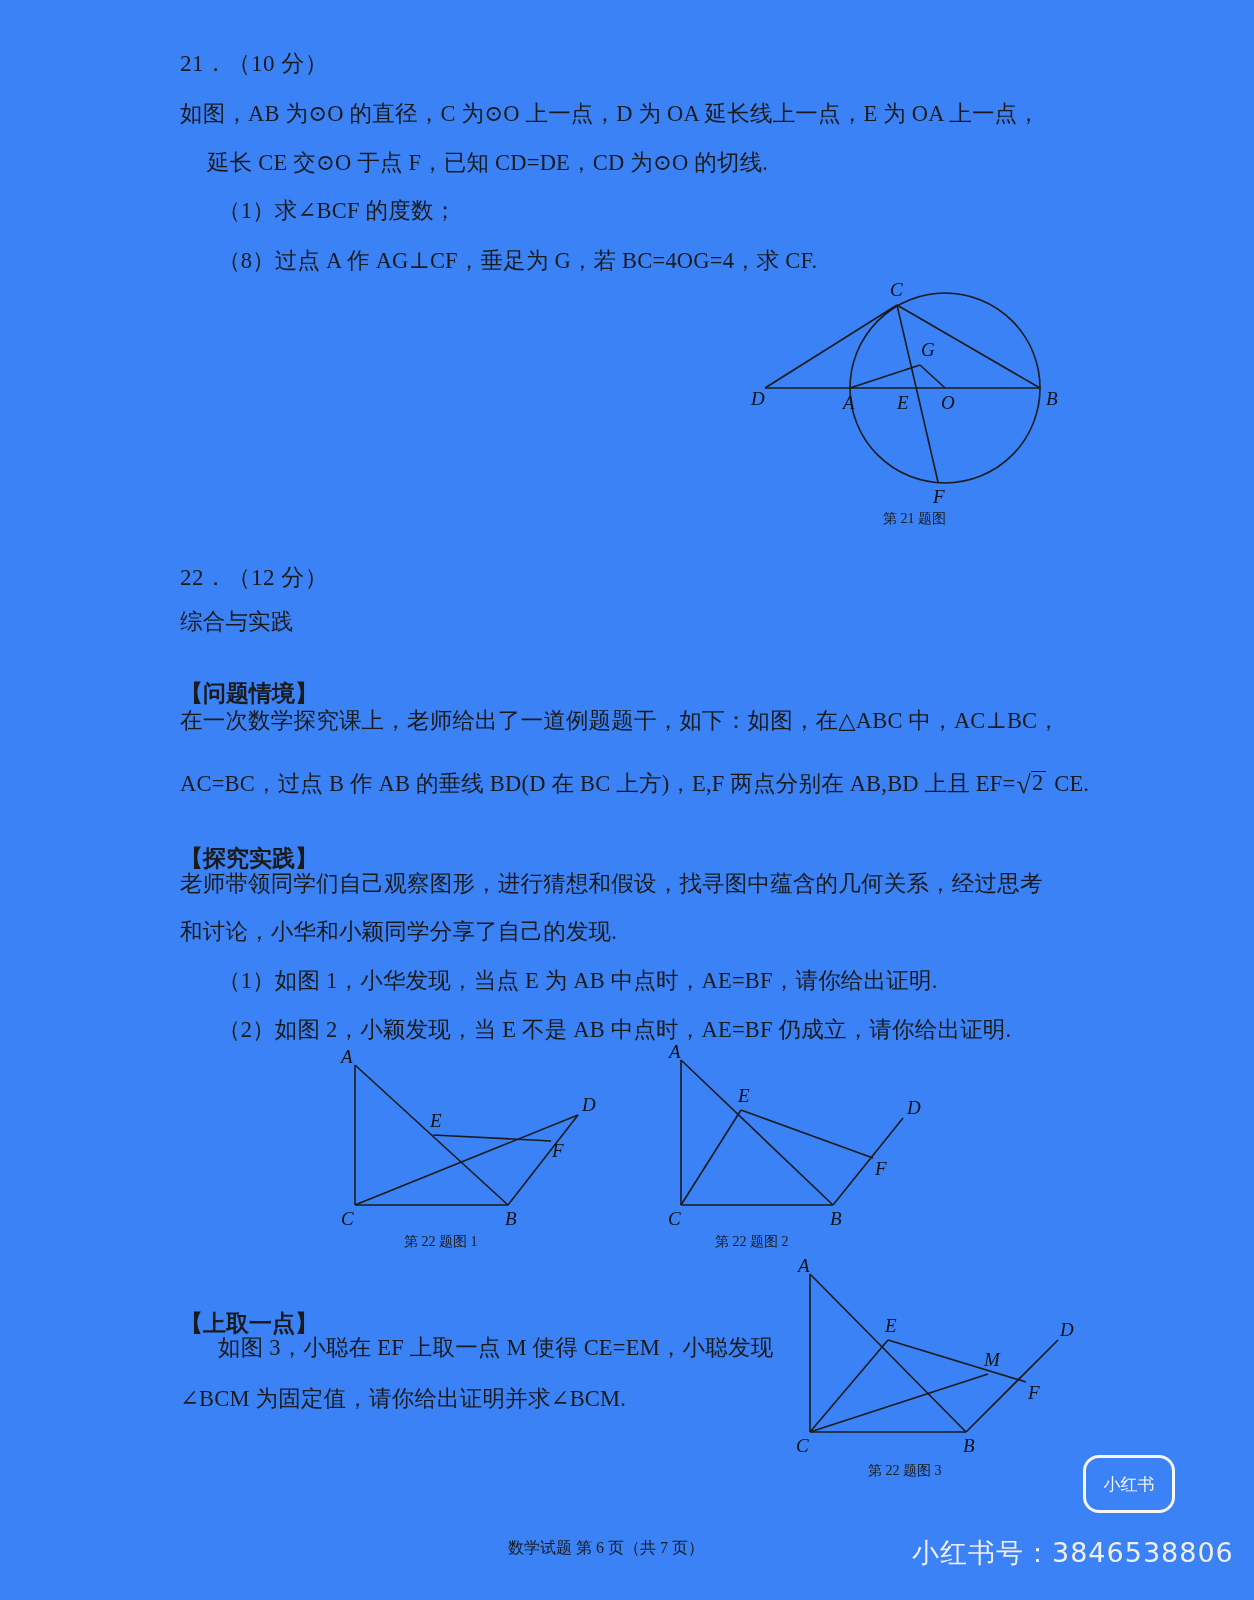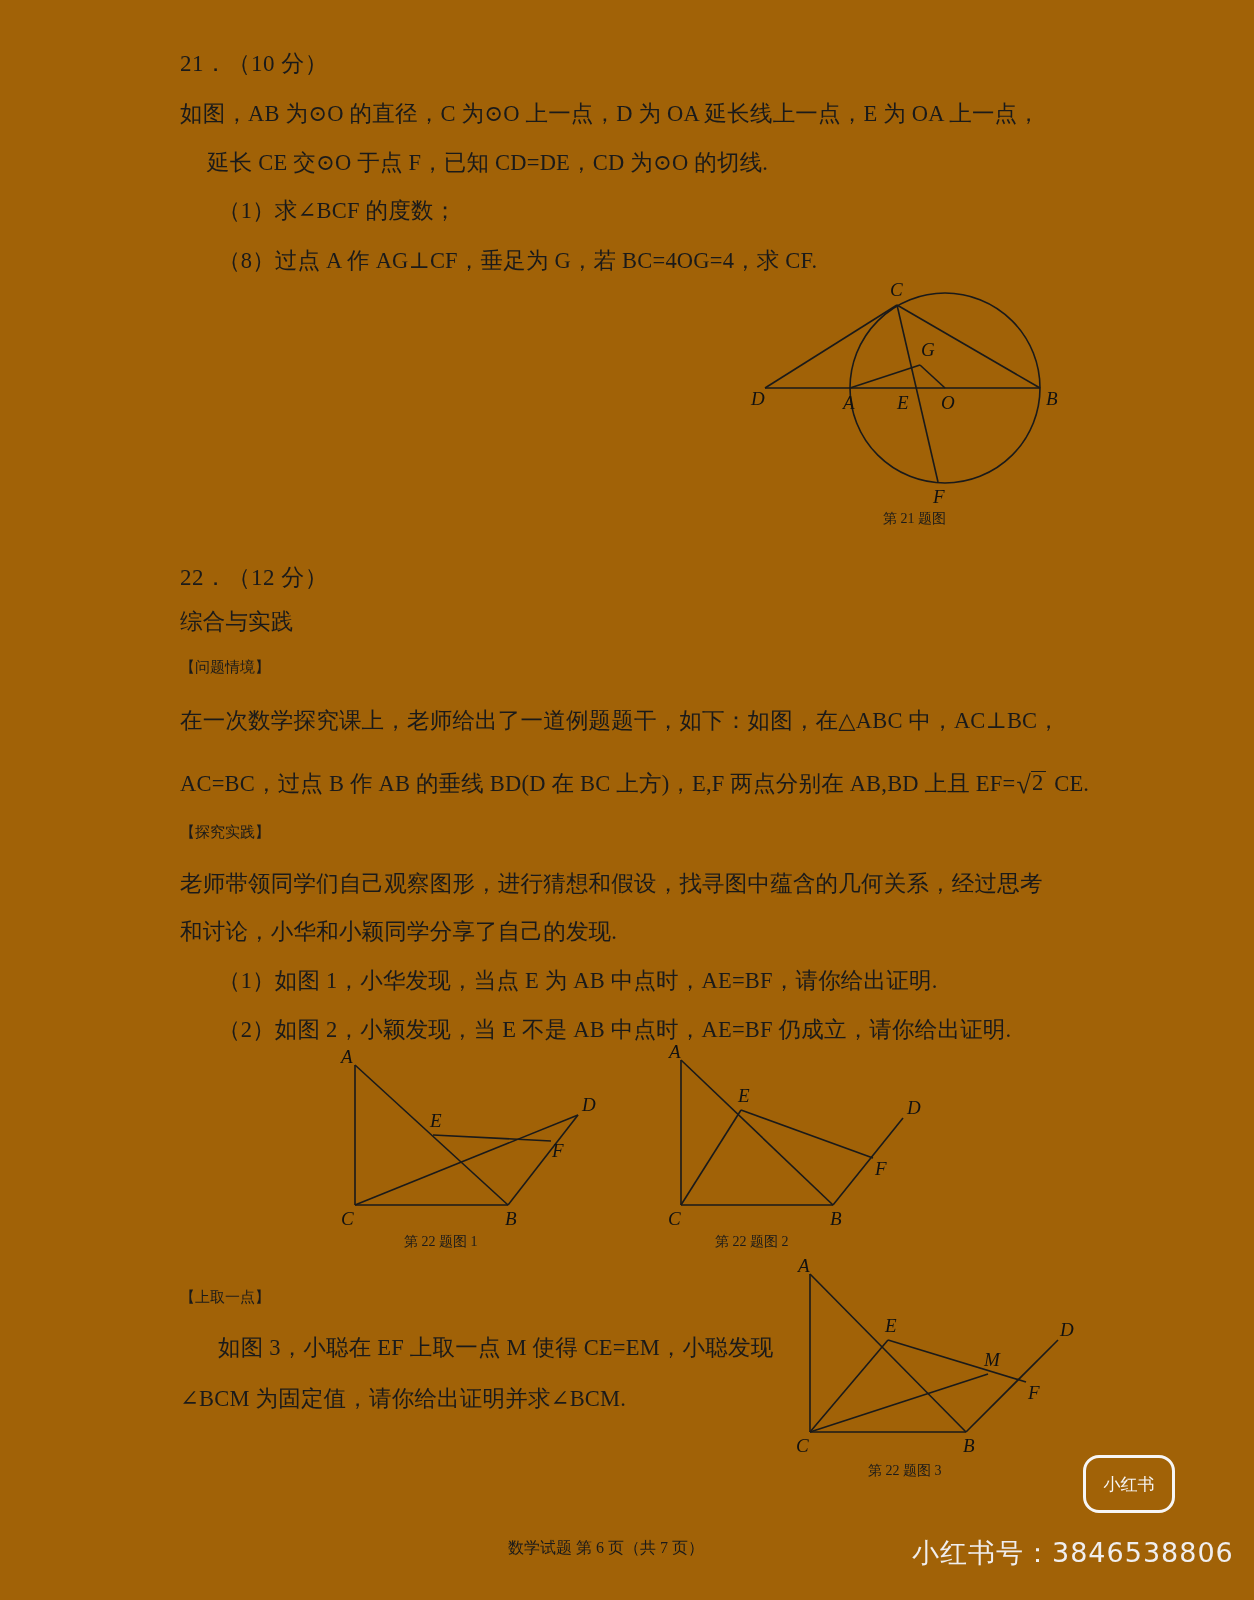--- a/index.html
+++ b/index.html
@@ -11,42 +11,43 @@
     width: 1254px;
     height: 1600px;
     position: relative;
     font-family: "Liberation Serif", "DejaVu Serif", serif;
     color: #1a1a1a;
     overflow: hidden;
   }
   .page {
     position: absolute;
     inset: 0;
-    background: #a16207;
+    background: #3b82f6;
   }
 
   
   .q-num {
     position: absolute;
     font-size: 23px;
     letter-spacing: 0.5px;
     white-space: nowrap;
   }
   .para {
     position: absolute;
     font-size: 22.5px;
     line-height: 1.0;
     white-space: nowrap;
     letter-spacing: 0.2px;
   }
   .bracket-head {
     position: absolute;
-    font-size: 15px;
-    font-weight: 400;
-    white-space: nowrap;
+    font-size: 23px;
+    font-weight: 700;
+    white-space: nowrap;
+    margin-top: 20px;
   }
   .cap {
     position: absolute;
     font-size: 14px;
     white-space: nowrap;
     text-align: center;
   }
   .footer {
     position: absolute;
     font-size: 16px;

